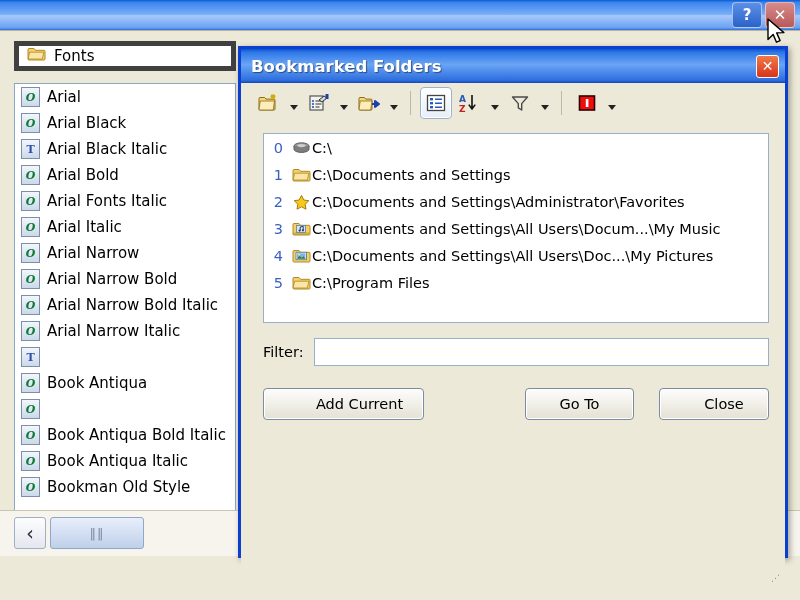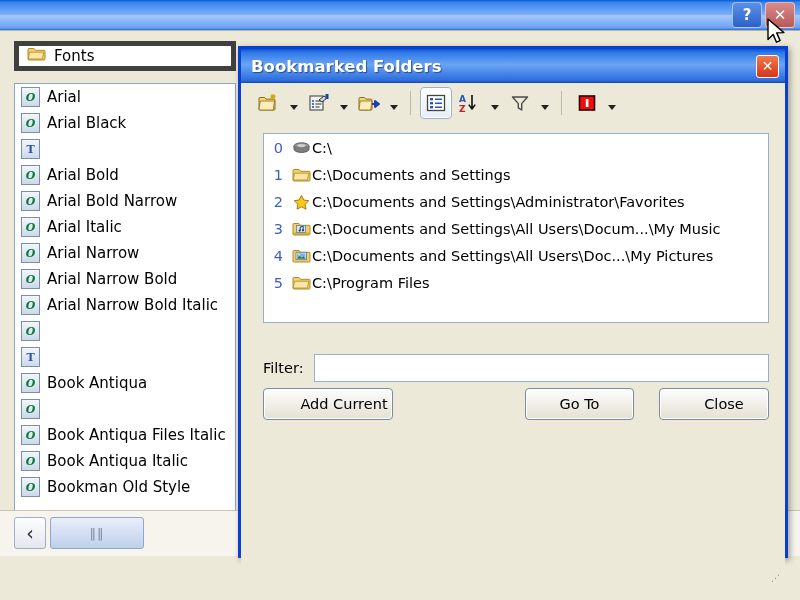--- a/index.html
+++ b/index.html
@@ -131,39 +131,39 @@
   .bm-row.sel{background:#eae4d6;}
   .bm-num{
     width:26px;text-align:right;padding-right:7px;color:#3a5fc0;
     font-size:14.5px;flex:0 0 26px;box-sizing:border-box;
   }
   .bm-ico{width:22px;flex:0 0 22px;display:flex;align-items:center;justify-content:center;}
   .bm-txt{overflow:hidden;}
   
   #filter-row{
     position:absolute;left:22px;top:255px;width:506px;height:28px;
-    display:flex;align-items:center;gap:10px;margin-top:16px;
+    display:flex;align-items:center;gap:10px;
   }
   #filter-row .lab{font-size:14.5px;color:#000;}
   #filter-input{
     flex:1;height:28px;background:#fff;border:1px solid #9ab0c8;
     box-sizing:border-box;font-size:14px;padding:0 4px;color:#000;
     font-family:"DejaVu Sans","Liberation Sans",sans-serif;outline:none;
   }
   
   #btn-row{position:absolute;left:22px;top:305px;width:506px;height:32px;}
   .dbtn{
     position:absolute;top:0;height:32px;
     background:linear-gradient(to bottom,#fdfdfc,#e4e1d4);
     border:1px solid #7e8ba0;border-radius:4px;
     display:flex;align-items:center;justify-content:center;
     font-size:14.5px;color:#000;box-sizing:border-box;
     box-shadow:0 0 0 1px #fff inset;
   }
-  #btn-add{left:0;width:130px;padding-left:32px;}
+  #btn-add{left:0;width:161px;padding-left:32px;}
   #btn-goto{left:262px;width:109px;}
   #btn-close{left:396px;width:110px;padding-left:20px;}
   #grip{position:absolute;right:4px;bottom:3px;width:10px;height:10px;
     color:#9a9684;font-size:9px;line-height:5px;}
   
   #cursor{position:absolute;left:766px;top:18px;width:22px;height:30px;}
 </style>
 </head>
 <body>
 
@@ -192,61 +192,63 @@
         <div class="font-row">
           <span class="fticon otf">O</span>
           <span>Arial</span>
         </div>
         <div class="font-row">
           <span class="fticon otf">O</span>
           <span>Arial Black</span>
         </div>
         <div class="font-row">
           <span class="fticon ttf">T</span>
+          <span>Arial Black Italic</span>
         </div>
         <div class="font-row">
           <span class="fticon otf">O</span>
           <span>Arial Bold</span>
         </div>
         <div class="font-row">
           <span class="fticon otf">O</span>
-          <span>Arial Bold Narrow</span>
+          <span>Arial Fonts Italic</span>
         </div>
         <div class="font-row">
           <span class="fticon otf">O</span>
           <span>Arial Italic</span>
         </div>
         <div class="font-row">
           <span class="fticon otf">O</span>
           <span>Arial Narrow</span>
         </div>
         <div class="font-row">
           <span class="fticon otf">O</span>
           <span>Arial Narrow Bold</span>
         </div>
         <div class="font-row">
           <span class="fticon otf">O</span>
           <span>Arial Narrow Bold Italic</span>
         </div>
         <div class="font-row">
           <span class="fticon otf">O</span>
+          <span>Arial Narrow Italic</span>
         </div>
         <div class="font-row">
           <span class="fticon ttf">T</span>
         </div>
         <div class="font-row">
           <span class="fticon otf">O</span>
           <span>Book Antiqua</span>
         </div>
         <div class="font-row">
           <span class="fticon otf">O</span>
         </div>
         <div class="font-row">
           <span class="fticon otf">O</span>
-          <span>Book Antiqua Files Italic</span>
+          <span>Book Antiqua Bold Italic</span>
         </div>
         <div class="font-row">
           <span class="fticon otf">O</span>
           <span>Book Antiqua Italic</span>
         </div>
         <div class="font-row">
           <span class="fticon otf">O</span>
           <span>Bookman Old Style</span>
         </div>
       </div>

